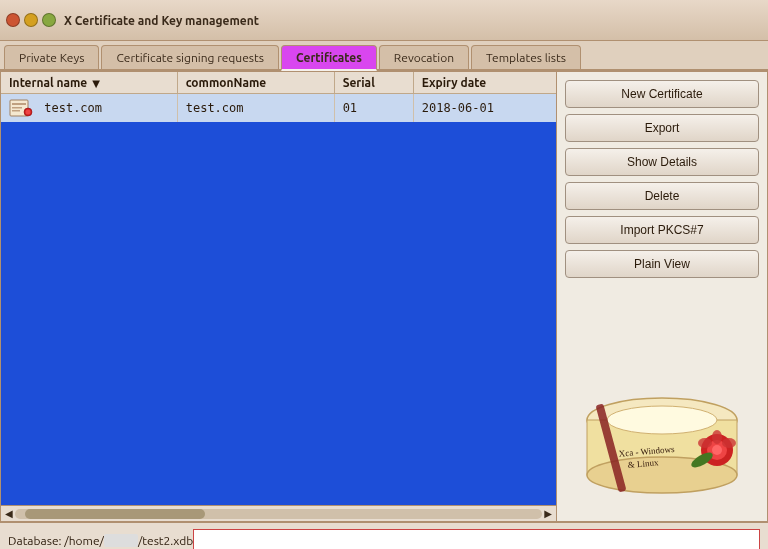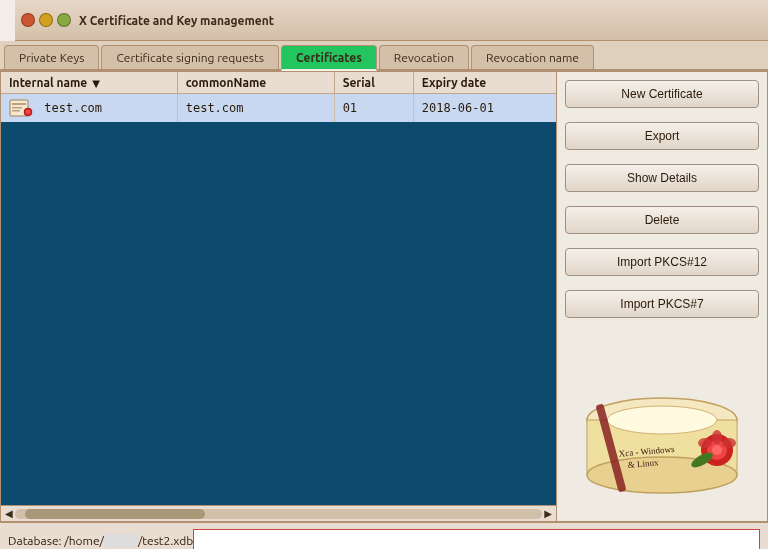--- a/index.html
+++ b/index.html
@@ -13,21 +13,20 @@
     }
 
     
     .title-bar {
       display: flex;
       align-items: center;
       background: linear-gradient(to bottom, #e8d8c8, #d4bfa8);
       padding: 20px 6px;
       border-bottom: 1px solid #b09070;
       height: 28px;
-      margin-left: 15px;
     }
     .window-controls {
       display: flex;
       gap: 4px;
       margin-right: 8px;
     }
     .win-btn {
       width: 14px;
       height: 14px;
       border-radius: 50%;
@@ -56,32 +55,32 @@
       border: 1px solid #b09070;
       border-bottom: none;
       border-radius: 4px 4px 0 0;
       background: #d4bfa8;
       color: #3a2a1a;
       cursor: pointer;
       margin-right: 2px;
       font-size: 12px;
     }
     .tab.active {
-      background: #22c55e;
+      background: #d946ef;
       border-bottom: 2px solid #f5f0ea;
       font-weight: bold;
       margin-bottom: -2px;
       z-index: 1;
     }
 
     
     .main-content {
       display: flex;
       height: calc(549px - 28px - 34px - 36px);
-      background: #0c4a6e;
+      background: #1d4ed8;
       border: 1px solid #b09070;
       margin: 0;
     }
 
     
     .left-panel {
       flex: 1;
       display: flex;
       flex-direction: column;
       border-right: 1px solid #b09070;
@@ -168,21 +167,21 @@
       padding: 0 2px;
       cursor: pointer;
     }
 
     
     .right-panel {
       width: 210px;
       display: flex;
       flex-direction: column;
       padding: 8px;
-      gap: 14px;
+      gap: 6px;
       background: #f0ebe2;
     }
 
     .action-btn {
       display: block;
       width: 100%;
       padding: 6px 10px;
       background: linear-gradient(to bottom, #f5f0ea, #e0d5c8);
       border: 1px solid #a09080;
       border-radius: 4px;
@@ -244,21 +243,21 @@
     <div class="win-btn maximize"></div>
   </div>
   <span class="title-text">X Certificate and Key management</span>
 </div>
 
 <div class="tab-bar">
   <div class="tab">Private Keys</div>
   <div class="tab">Certificate signing requests</div>
   <div class="tab active">Certificates</div>
   <div class="tab">Revocation</div>
-  <div class="tab">Revocation name</div>
+  <div class="tab">Templates lists</div>
 </div>
 
 <div class="main-content">
 
   <div class="left-panel">
     <div class="scroll-area">
       <table class="cert-table">
         <thead>
           <tr>
             <th>
@@ -314,24 +313,24 @@
     <button class="action-btn">
       <span>Export</span>
     </button>
     <button class="action-btn">
       <span>Show Details</span>
     </button>
     <button class="action-btn">
       <span>Delete</span>
     </button>
     <button class="action-btn">
-      <span>Import PKCS#12</span>
-    </button>
-    <button class="action-btn">
       <span>Import PKCS#7</span>
+    </button>
+    <button class="action-btn">
+      <span>Plain View</span>
     </button>
 
     <div class="cert-image-area">
       <svg class="cert-scroll" viewBox="0 0 170 120">
 
         <ellipse cx="85" cy="35" rx="75" ry="22" fill="#f5e8c0" stroke="#c0a060" stroke-width="1.5"></ellipse>
         <rect x="10" y="35" width="150" height="55" fill="#f0e0a0" stroke="#c0a060" stroke-width="1"></rect>
         <ellipse cx="85" cy="90" rx="75" ry="18" fill="#e8d090" stroke="#c0a060" stroke-width="1.5"></ellipse>
 
         <ellipse cx="85" cy="35" rx="55" ry="14" fill="#fffae0" stroke="#d0b070" stroke-width="1"></ellipse>

